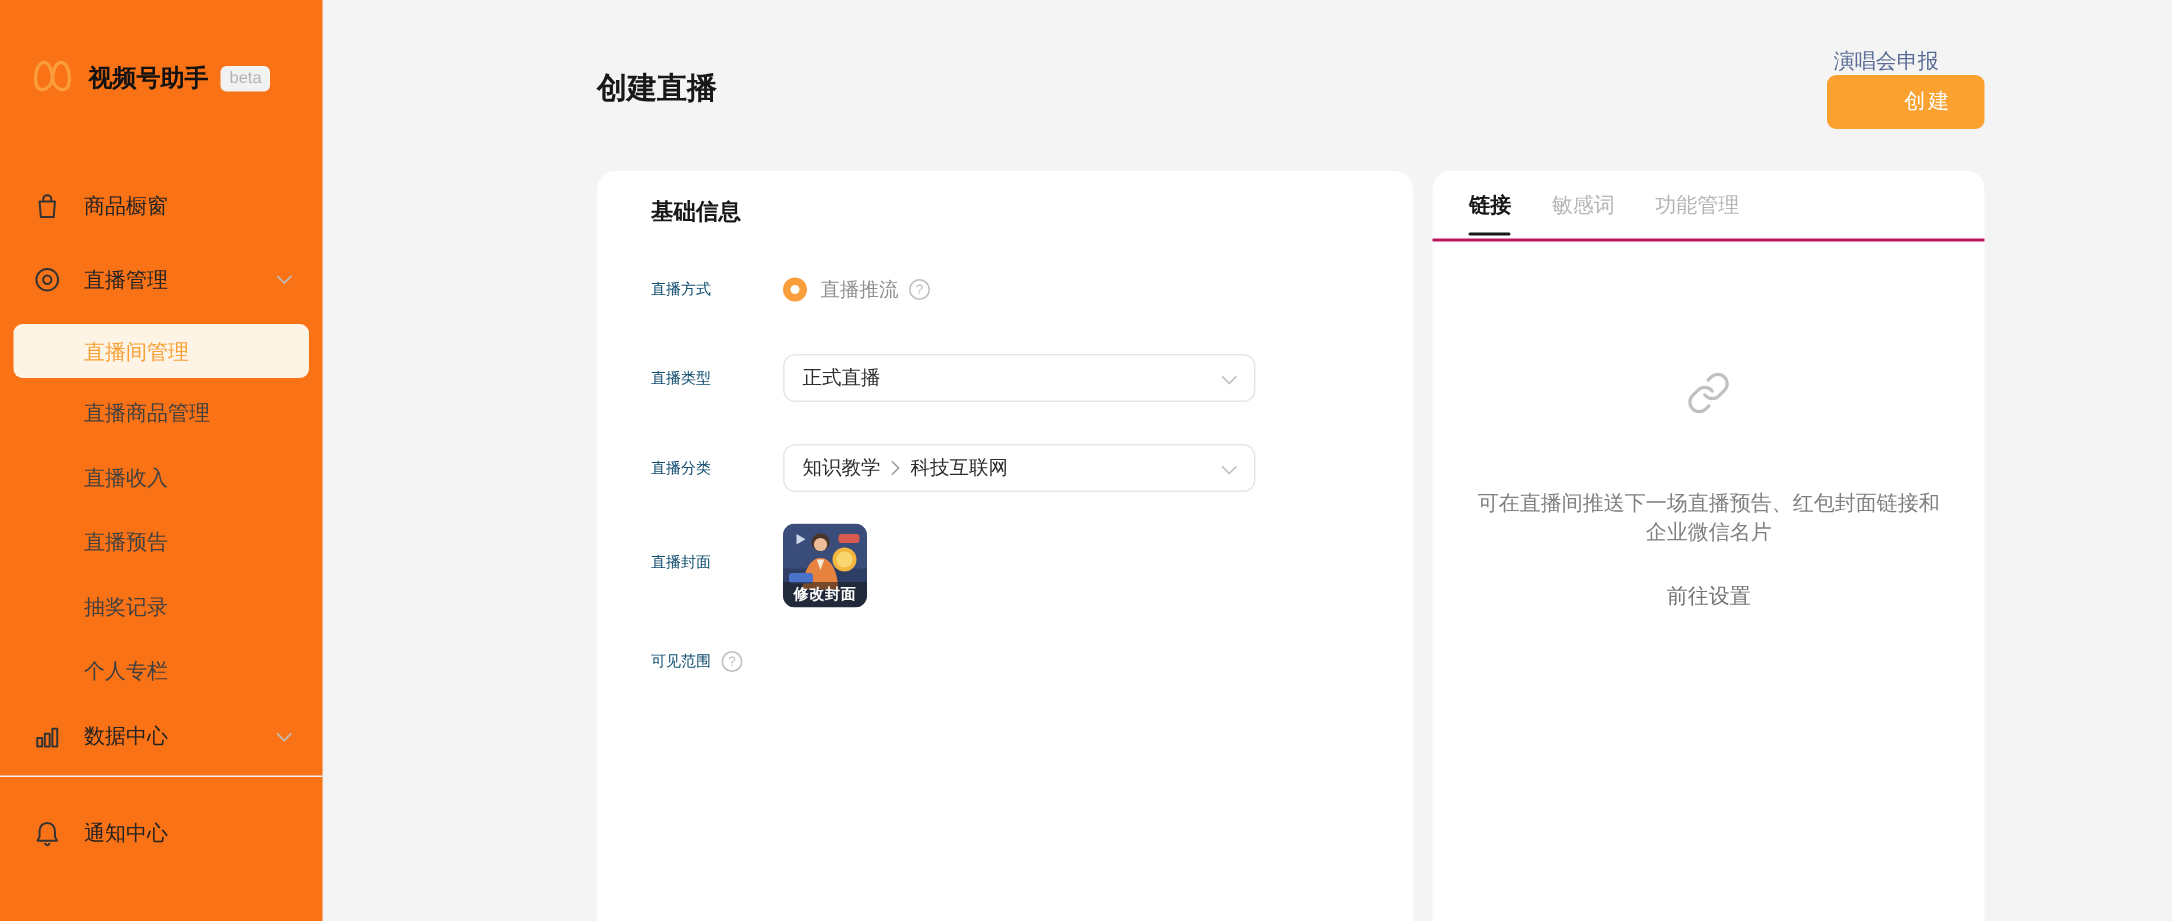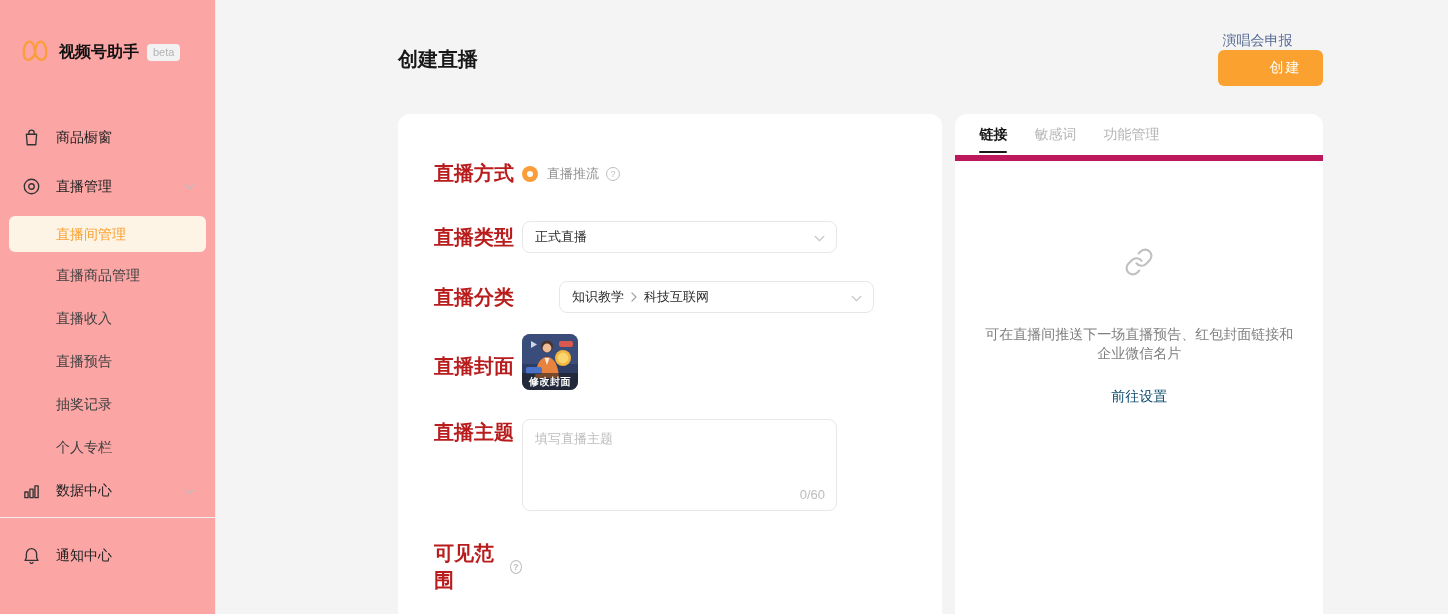--- a/index.html
+++ b/index.html
@@ -5,21 +5,21 @@
   * { margin:0; padding:0; box-sizing:border-box; }
   html,body { width:1448px; height:614px; overflow:hidden; }
   body {
     font-family:"Liberation Sans","DejaVu Sans",sans-serif;
     background:#f4f4f4; color:#181818;
   }
 
   
   .sidebar {
     position:fixed; left:0; top:0; width:216px; height:614px;
-    background:#fca5a5; border-right:1px solid #ededed; z-index:5;
+    background:#f97316; border-right:1px solid #ededed; z-index:5;
   }
   .logo-row { display:flex; align-items:center; padding:37px 20px 0 20px; }
   .logo-mark { width:30px; height:30px; color:#fa9d3b; flex:0 0 auto; }
   .logo-name { font-size:16px; font-weight:bold; color:#111; margin-left:9px; white-space:nowrap; }
   .beta-badge {
     margin-left:8px; background:#f2f2f2; color:#b4b4b4; font-size:11px;
     padding:2px 6px; border-radius:4px; line-height:13px;
   }
   .nav { margin-top:46px; }
   .nav-item {
@@ -55,26 +55,26 @@
   .cards { display:flex; gap:13px; align-items:flex-start; }
   .card { background:#fff; border-radius:12px; height:620px; }
   .card-left { width:545px; padding:16px 36px 0 36px; }
   .card-right { width:368px; }
 
   
   .section-title { font-size:15px; font-weight:bold; line-height:24px; color:#181818; }
   .frow { display:flex; align-items:center; }
   .frow.top-align { align-items:flex-start; }
   .flabel {
-    width:88px; flex:0 0 88px; font-size:20px; font-weight:bold; color:#b91c1c;
+    width:88px; flex:0 0 88px; font-size:10px; font-weight:normal; color:#0c4a6e;
     display:flex; align-items:center;
   }
   .row-mode { margin-top:30px; }
   .row-type { margin-top:34px; }
-  .row-cat  { margin-top:28px;gap:37px; }
+  .row-cat  { margin-top:28px; }
   .row-cover{ margin-top:21px; }
   .row-topic{ margin-top:29px; }
   .row-vis  { margin-top:29px; }
 
   .radio-dot {
     width:16px; height:16px; border-radius:50%; background:#fa9d3b;
     position:relative; cursor:pointer; flex:0 0 auto;
   }
   .radio-dot::after {
     content:""; position:absolute; left:5px; top:5px; width:6px; height:6px;
@@ -113,38 +113,38 @@
     width:100%; height:100%; border:1px solid #e7e7e7; border-radius:8px;
     resize:none; padding:10px 12px; font-size:13px; color:#2c2c2c;
     font-family:inherit; outline:none;
   }
   .topic-box textarea::placeholder { color:#bcbcbc; }
   .topic-counter { position:absolute; right:12px; bottom:9px; font-size:13px; color:#bcbcbc; }
 
   
   .tabbar {
     height:47px; display:flex; align-items:center; padding:0 24px;
-    border-bottom:6px solid #be185d;
+    border-bottom:2px solid #be185d;
   }
   .tab {
     font-size:14px; color:#b5b5b5; margin-right:27px; position:relative;
     height:100%; display:flex; align-items:center; cursor:pointer;
   }
   .tab.active { color:#181818; font-weight:bold; }
   .tab.active::after {
     content:""; position:absolute; left:0; right:0; bottom:2px; height:2px;
     background:#181818; border-radius:1px;
   }
   .empty-state { text-align:center; padding-top:86px; }
   .empty-link-icon { width:30px; height:30px; color:#c0c0c0; }
   .empty-desc {
     margin:44px auto 0 auto; width:312px; font-size:14px; color:#7f7f7f;
     line-height:19px;
   }
-  .empty-action { margin-top:25px; font-size:14px; color:#0c4a6e; cursor:pointer; }
+  .empty-action { margin-top:25px; font-size:14px; color:#737373; cursor:pointer; }
 </style>
 </head>
 <body>
 
 <aside class="sidebar">
   <div class="logo-row">
     <svg class="logo-mark" viewBox="0 0 32 32" fill="none" stroke="currentColor" stroke-width="2.4" stroke-linejoin="round" stroke-linecap="round">
       <path d="M15 20 C10 27 4 25 4 17 C4 9 7 4 11 5 C14 6 15.5 11 16 16 Z"></path>
       <path d="M17 20 C22 27 28 25 28 17 C28 9 25 4 21 5 C18 6 16.5 11 16 16 Z"></path>
     </svg>
@@ -210,20 +210,21 @@
       <div class="page-title">创建直播</div>
       <div class="header-actions">
         <span class="concert-link">演唱会申报</span>
         <button class="create-btn">创建</button>
       </div>
     </div>
 
     <div class="cards">
 
       <section class="card card-left">
+        <h2 class="section-title">基础信息</h2>
 
         <div class="frow row-mode">
           <div class="flabel">直播方式</div>
           <span class="radio-dot"></span>
           <span class="mode-text">直播推流</span>
           <span class="help-icon"></span>
         </div>
 
         <div class="frow row-type">
           <div class="flabel">直播类型</div>
@@ -262,27 +263,20 @@
               <circle cx="25" cy="12.5" r="6" fill="#4a3328"></circle>
               <circle cx="25" cy="14" r="4.4" fill="#edbd9a"></circle>
               <path d="M13 44 C14 28 20 23 25 23 C30 23 36 28 37 44 Z" fill="#e8833f"></path>
               <path d="M22.5 24 L25 31 L27.5 24 Z" fill="#f5ead8"></path>
               <rect x="4" y="33" width="16" height="7" rx="2" fill="#4a72c8"></rect>
             </svg>
             <div class="cover-overlay">修改封面</div>
           </div>
         </div>
 
-        <div class="frow row-topic top-align">
-          <div class="flabel">直播主题</div>
-          <div class="topic-box">
-            <textarea placeholder="填写直播主题" style=""></textarea>
-            <span class="topic-counter">0/60</span>
-          </div>
-        </div>
 
         <div class="frow row-vis">
           <div class="flabel">
             <span>可见范围</span>
             <span class="help-icon"></span>
           </div>
         </div>
       </section>
 
       <section class="card card-right">

